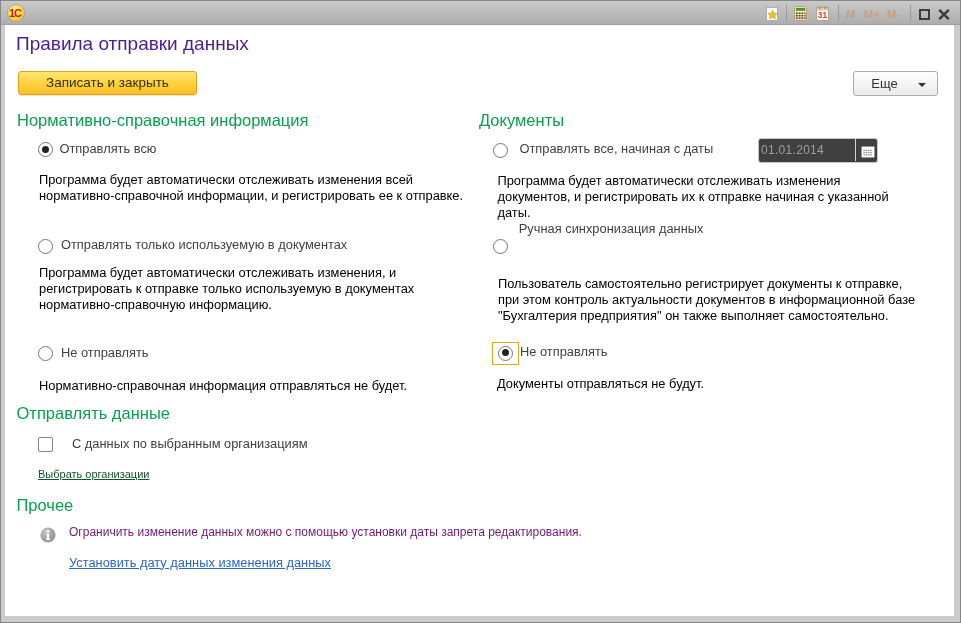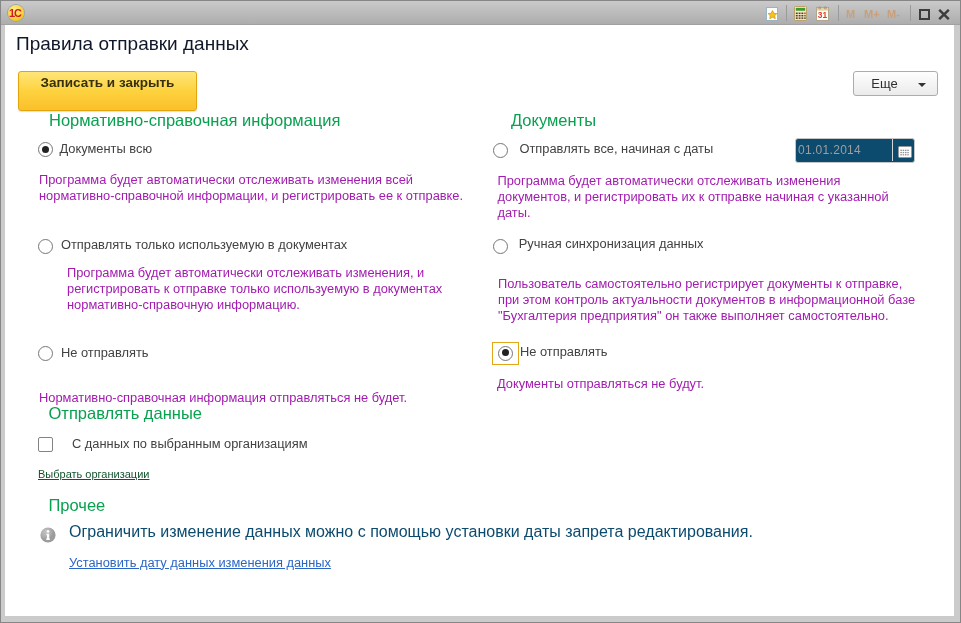--- a/index.html
+++ b/index.html
@@ -36,60 +36,60 @@
   .title-text {
     position:absolute; left:35px; top:2px; height:24px; line-height:24px;
     font-size:11px; color:#3c3c3c;
   }
   .tb-sep { position:absolute; top:4px; width:1px; height:16px; background:#9a9a9a; }
   .tb-m { position:absolute; top:0px; height:25px; line-height:26px; font-size:11px; font-weight:bold; color:#c9a07b; }
   .tb-max { position:absolute; left:919px; top:8px; width:11px; height:11px; border:2px solid #3c3c3c; }
   .tb-x { position:absolute; left:938px; top:8px; }
   .icon { position:absolute; }
 
-  h1.main { position:absolute; left:16px; top:32.5px; font-size:19px; line-height:22px; font-weight:normal; color:#0f172a; }
+  h1.main { position:absolute; left:16px; top:32.5px; font-size:19px; line-height:22px; font-weight:normal; color:#4c1d95; }
 
   .btn-yellow {
-    position:absolute; left:18px; top:71px; width:179px; height:40px;
+    position:absolute; left:18px; top:71px; width:179px; height:24px;
     background:linear-gradient(#ffe678 0%, #fdd23e 50%, #fbc02a 100%);
     border:1px solid #e2a50f; border-radius:3px;
-    font-size:13.5px; font-weight:bold; color:#38300a;
+    font-size:13.5px; font-weight:normal; color:#38300a;
     text-align:center; line-height:22px;
     box-shadow:0 1px 1px rgba(120,90,0,0.18);
   }
   .btn-more {
     position:absolute; left:853px; top:71px; width:85px; height:25px;
     background:linear-gradient(#fefefe,#ebebeb);
     border:1px solid #acacac; border-radius:3px;
     font-size:13px; color:#2e2e2e;
     text-align:center; line-height:23px;
     padding-right:22px;
   }
   .btn-more .arr {
     position:absolute; right:11px; top:11px;
     width:0; height:0; border-left:4px solid transparent; border-right:4px solid transparent;
     border-top:4.5px solid #333;
   }
 
-  .h2 { position:absolute; font-size:16.5px; line-height:19px; font-weight:normal; color:#09a050;margin-left:32px; }
+  .h2 { position:absolute; font-size:16.5px; line-height:19px; font-weight:normal; color:#09a050; }
 
   .radio { position:absolute; width:15px; height:15px; border:1.5px solid #767676; border-radius:50%; background:#fff; }
   .radio.sel::after { content:""; position:absolute; left:2.5px; top:2.5px; width:7px; height:7px; border-radius:50%; background:#222; }
   .focusbox { position:absolute; border:1px solid #e2a616; }
 
   .lbl { position:absolute; font-size:12.85px; line-height:16px; color:#424242; }
-  .para { position:absolute; font-size:12.85px; line-height:16px; color:#a21caf; }
+  .para { position:absolute; font-size:12.85px; line-height:16px; color:#000000; }
   .checkbox { position:absolute; width:15px; height:15px; border:1.5px solid #838383; border-radius:2px; background:#fff; }
   .link1 { position:absolute; font-size:11px; line-height:16px; color:#14532d; text-decoration:underline; }
   .link2 { position:absolute; font-size:12.85px; line-height:16px; color:#2b66c6; text-decoration:underline; }
-  .blacktext { position:absolute; font-size:16px; line-height:16px; color:#0c4a6e; }
+  .blacktext { position:absolute; font-size:12px; line-height:16px; color:#701a75; }
 
   .datefield {
     position:absolute; left:758px; top:138px; width:120px; height:25px;
-    border:1px solid #c6c6c6; border-radius:3px; background:#0c4a6e;margin-left:37px;
+    border:1px solid #c6c6c6; border-radius:3px; background:#404040;
   }
   .datefield .dtext { position:absolute; left:2px; top:0; line-height:22px; font-size:12px; color:#9e9e9e; letter-spacing:0.3px; }
   .datefield .dsep { position:absolute; left:96px; top:0px; width:1px; height:22px; background:#d6d6d6; }
 
   .infoicon { position:absolute; left:40px; top:527px; width:16px; height:16px; }
 </style>
 </head>
 <body>
   <div class="content"></div>
 
@@ -142,33 +142,33 @@
   </div>
   <div class="outer-border"></div>
 
   <h1 class="main">Правила отправки данных</h1>
   <div class="btn-yellow">Записать и закрыть</div>
   <div class="btn-more">Еще<span class="arr"></span></div>
 
   <div class="h2" style="left:17px; top:110.8px;">Нормативно-справочная информация</div>
 
   <div class="radio sel" style="left:38px; top:142px;"></div>
-  <div class="lbl" style="left:59.5px; top:140.8px;">Документы всю</div>
+  <div class="lbl" style="left:59.5px; top:140.8px;">Отправлять всю</div>
 
   <div class="para" style="left:39px; top:171.6px;">Программа будет автоматически отслеживать изменения всей<br>нормативно-справочной информации, и регистрировать ее к отправке.</div>
 
   <div class="radio" style="left:38px; top:238.5px;"></div>
   <div class="lbl" style="left:61px; top:236.9px;text-align:right;">Отправлять только используемую в документах</div>
 
-  <div class="para" style="left:39px; top:264.9px;margin-left:28px;">Программа будет автоматически отслеживать изменения, и<br>регистрировать к отправке только используемую в документах<br>нормативно-справочную информацию.</div>
+  <div class="para" style="left:39px; top:264.9px;">Программа будет автоматически отслеживать изменения, и<br>регистрировать к отправке только используемую в документах<br>нормативно-справочную информацию.</div>
 
   <div class="radio" style="left:38px; top:346px;"></div>
   <div class="lbl" style="left:61px; top:344.9px;">Не отправлять</div>
 
-  <div class="para" style="left:39px; top:377.9px;margin-top:12px;">Нормативно-справочная информация отправляться не будет.</div>
+  <div class="para" style="left:39px; top:377.9px;">Нормативно-справочная информация отправляться не будет.</div>
 
   <div class="h2" style="left:16.5px; top:404.1px;">Отправлять данные</div>
 
   <div class="checkbox" style="left:38px; top:437px;"></div>
   <div class="lbl" style="left:72px; top:435.9px;">С данных по выбранным организациям</div>
 
   <div class="link1" style="left:38px; top:465.9px;">Выбрать организации</div>
 
   <div class="h2" style="left:16.5px; top:496.1px;">Прочее</div>
 
@@ -211,21 +211,21 @@
         <rect x="5" y="8.8" width="1.6" height="1.4"></rect>
         <rect x="7.5" y="8.8" width="1.6" height="1.4"></rect>
         <rect x="10" y="8.8" width="1.6" height="1.4"></rect>
       </g>
     </svg>
   </div>
 
   <div class="para" style="left:497.5px; top:173.4px;">Программа будет автоматически отслеживать изменения<br>документов, и регистрировать их к отправке начиная с указанной<br>даты.</div>
 
   <div class="radio" style="left:493px; top:238.5px;"></div>
-  <div class="lbl" style="left:518.8px; top:236px;">Ручная синхронизация данных</div>
+  <div class="lbl" style="left:518.8px; top:221px;">Ручная синхронизация данных</div>
 
   <div class="para" style="left:498px; top:275.6px;">Пользователь самостоятельно регистрирует документы к отправке,<br>при этом контроль актуальности документов в информационной базе<br>"Бухгалтерия предприятия" он также выполняет самостоятельно.</div>
 
   <div class="focusbox" style="left:492px; top:342px; width:26.5px; height:22.5px;"></div>
   <div class="radio sel" style="left:498px; top:345.5px;"></div>
   <div class="lbl" style="left:520px; top:344.4px;">Не отправлять</div>
 
   <div class="para" style="left:497px; top:376.4px;">Документы отправляться не будут.</div>
 
 </body></html>

